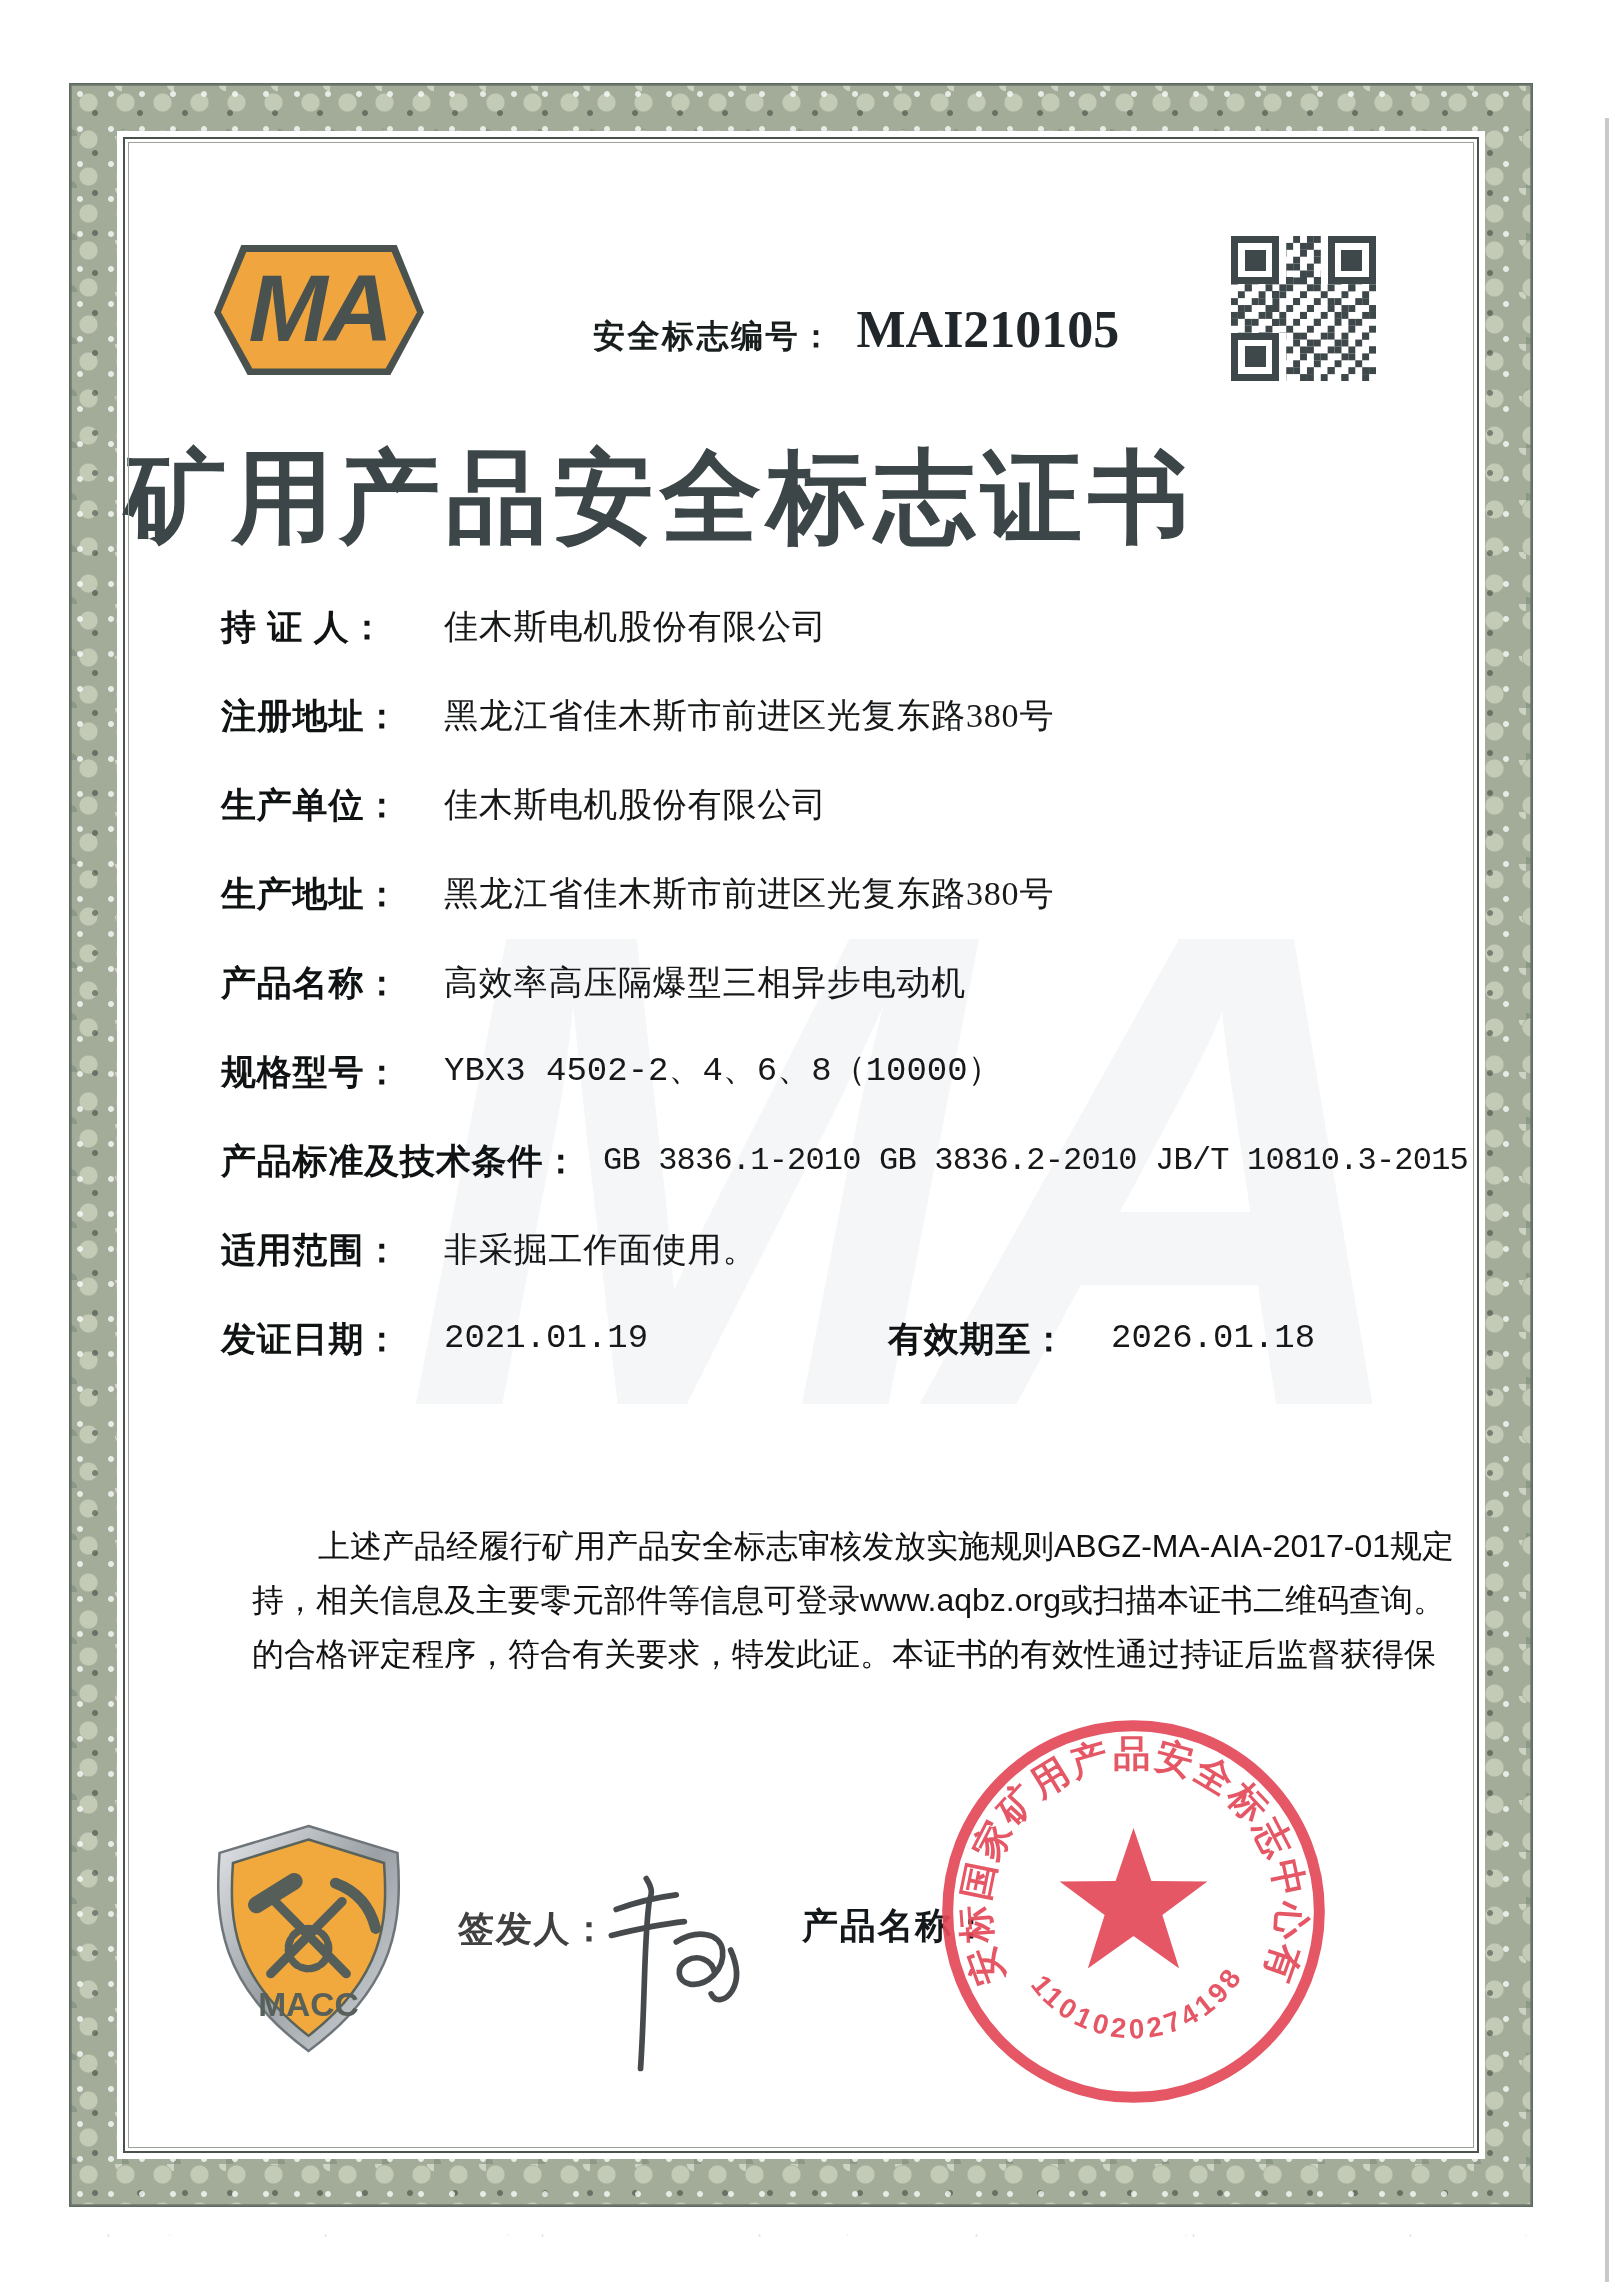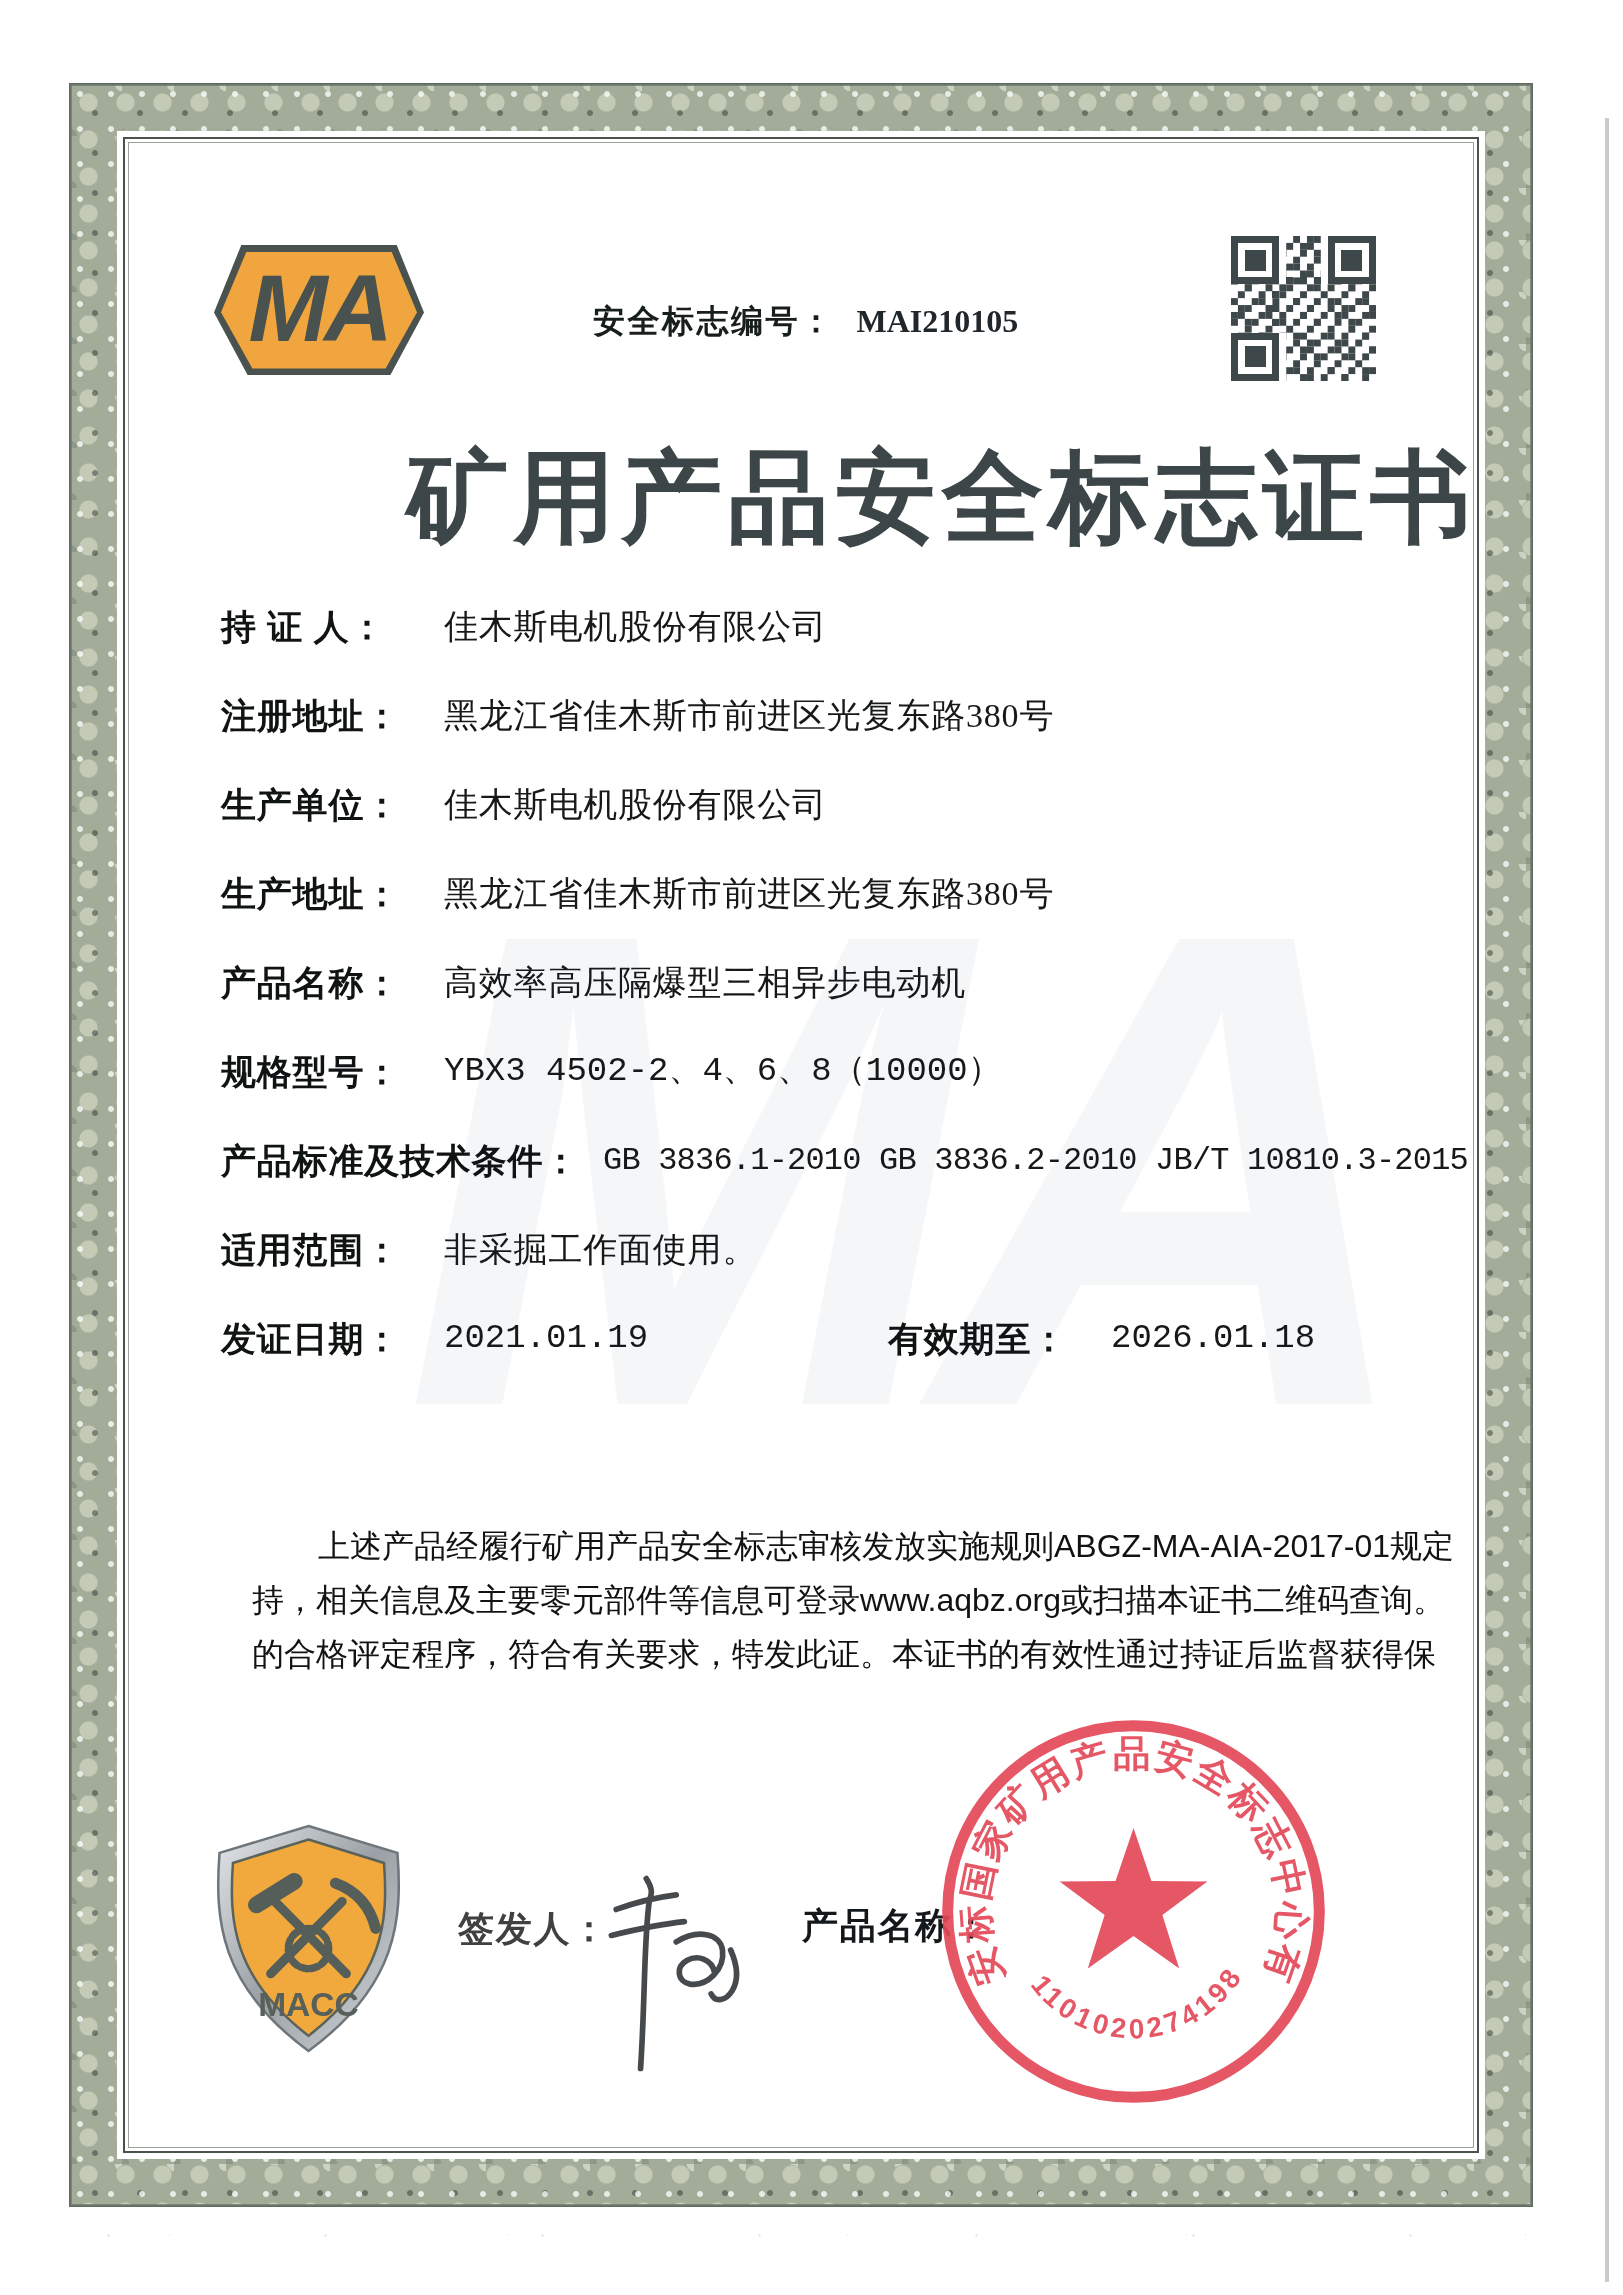--- a/index.html
+++ b/index.html
@@ -44,26 +44,26 @@
   .ma-badge .hex-outer{width:100%;height:100%;background:#49524e;
     clip-path:polygon(13% 0,87% 0,100% 52%,84% 100%,16% 100%,0 52%);
     display:flex;align-items:center;justify-content:center;}
   .ma-badge .hex-inner{width:196px;height:117px;background:#f0a53f;
     clip-path:polygon(13% 0,87% 0,100% 52%,84% 100%,16% 100%,0 52%);
     display:flex;align-items:center;justify-content:center;}
   .ma-badge .ma-letters{font-size:95px;font-weight:900;font-style:italic;color:#49524e;line-height:1;letter-spacing:-3.4px;transform:translateY(-2.5px);}
 
   .cert-no{position:absolute;left:468px;top:161px;display:flex;align-items:baseline;white-space:nowrap;}
   .cert-no .lbl{font-size:32px;font-weight:bold;color:#181d1e;letter-spacing:2.5px;text-align:right;}
-  .cert-no .val{font-size:32px;font-weight:600;color:#20262a;margin-left:22px;font-family:"Liberation Serif", serif;}
+  .cert-no .val{font-size:52px;font-weight:600;color:#20262a;margin-left:22px;font-family:"Liberation Serif", serif;}
 
   .qr{position:absolute;left:1106px;top:97px;width:145px;height:145px;}
 
   .doc-title{
-    position:absolute;left:0;right:0;top:298px;text-align:right;
+    position:absolute;left:0;right:0;top:298px;text-align:left;
     font-size:101px;font-weight:bold;color:#3c4547;letter-spacing:6px;line-height:1.2;white-space:nowrap;
   }
 
   .rows{position:absolute;left:96px;top:469px;right:34px;}
   .row{display:flex;align-items:center;margin-bottom:52px;line-height:37px;white-space:nowrap;}
   .row .label{font-size:35px;font-weight:bold;color:#101314;width:223px;flex:none;letter-spacing:0.8px;}
   .row .value{font-size:34px;color:#16181a;font-family:"Liberation Serif", serif;letter-spacing:0.8px;}
   .row.wide .label{width:auto;padding-right:24px;}
   .row.wide .value{font-size:32px;font-family:"Liberation Mono", monospace;letter-spacing:-0.8px;}
   .row .value.mono{font-family:"Liberation Mono", monospace;letter-spacing:0;}

